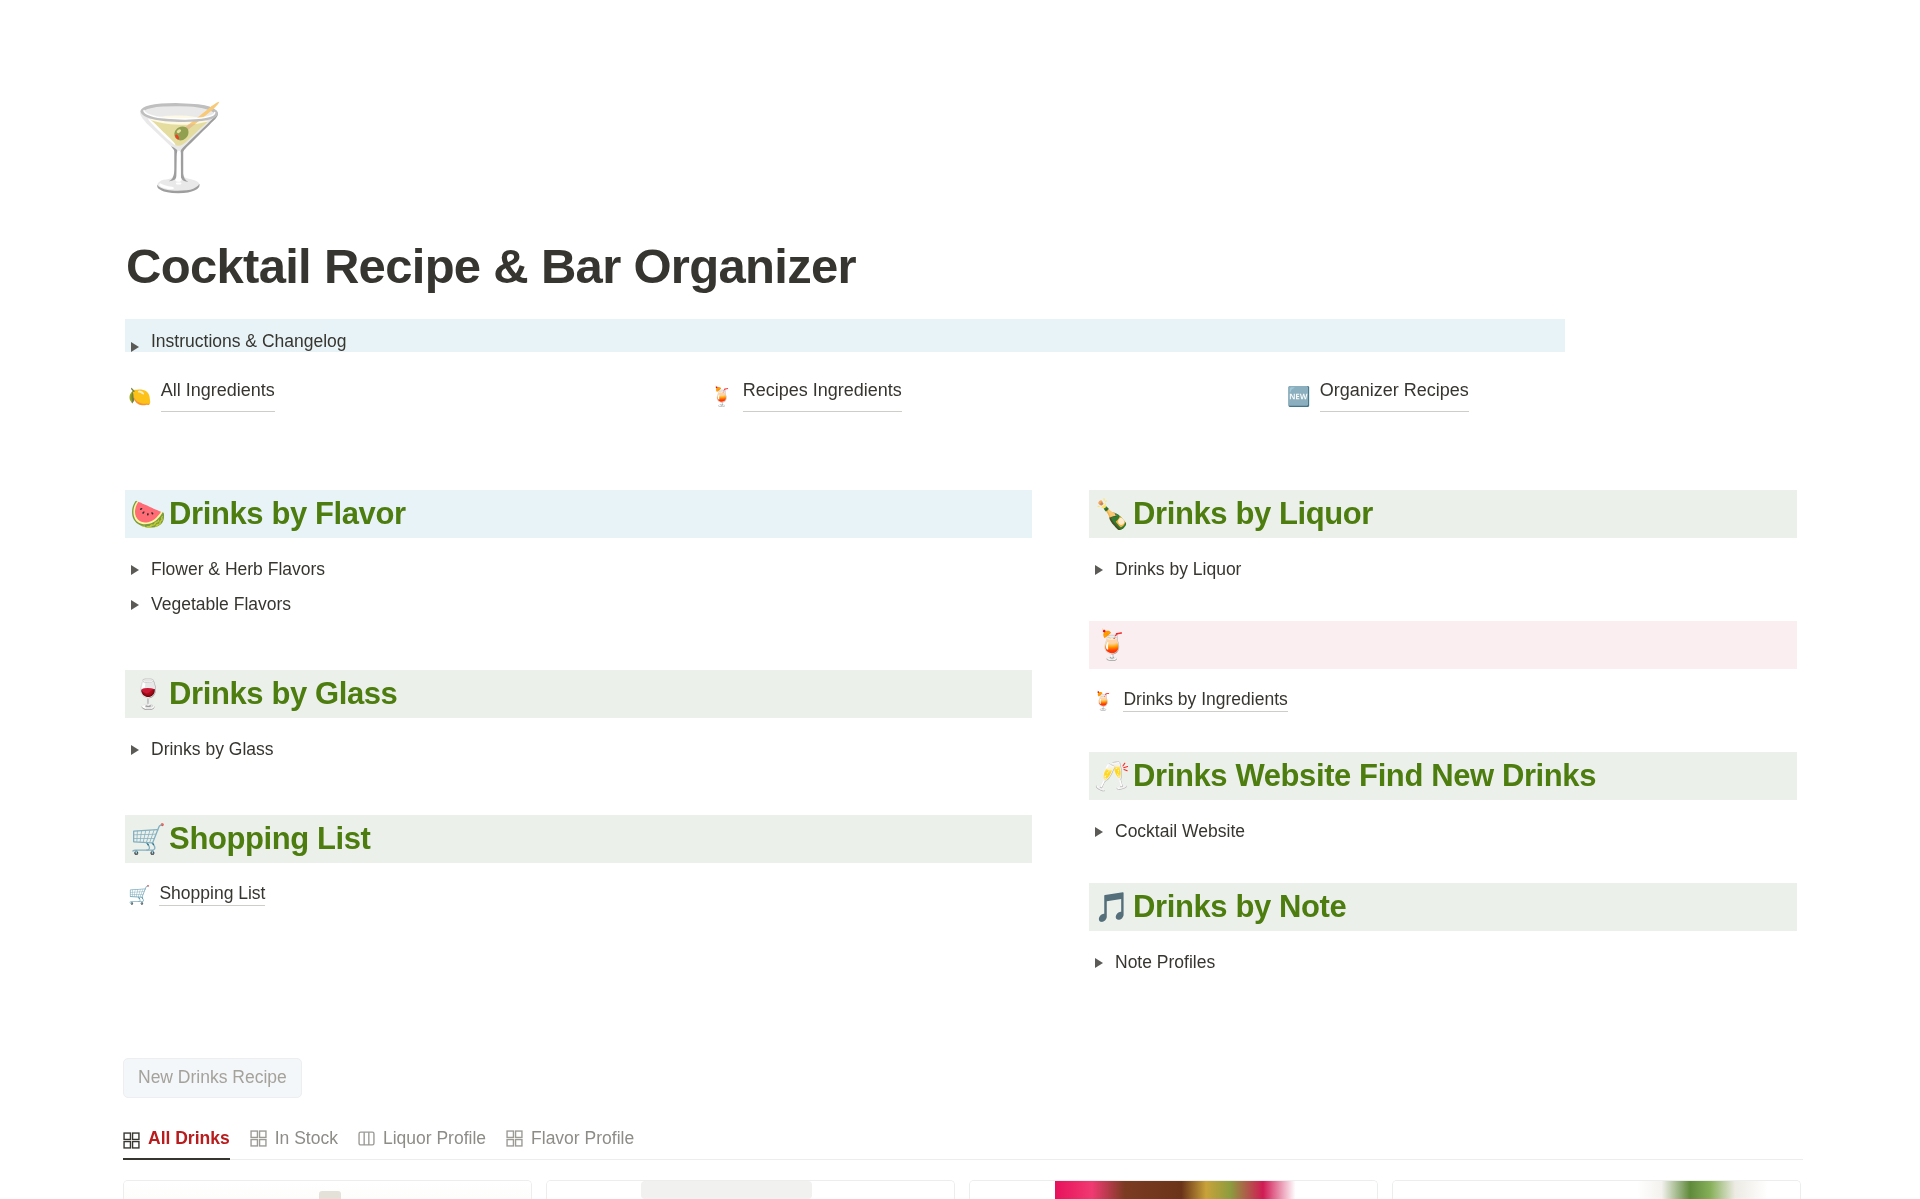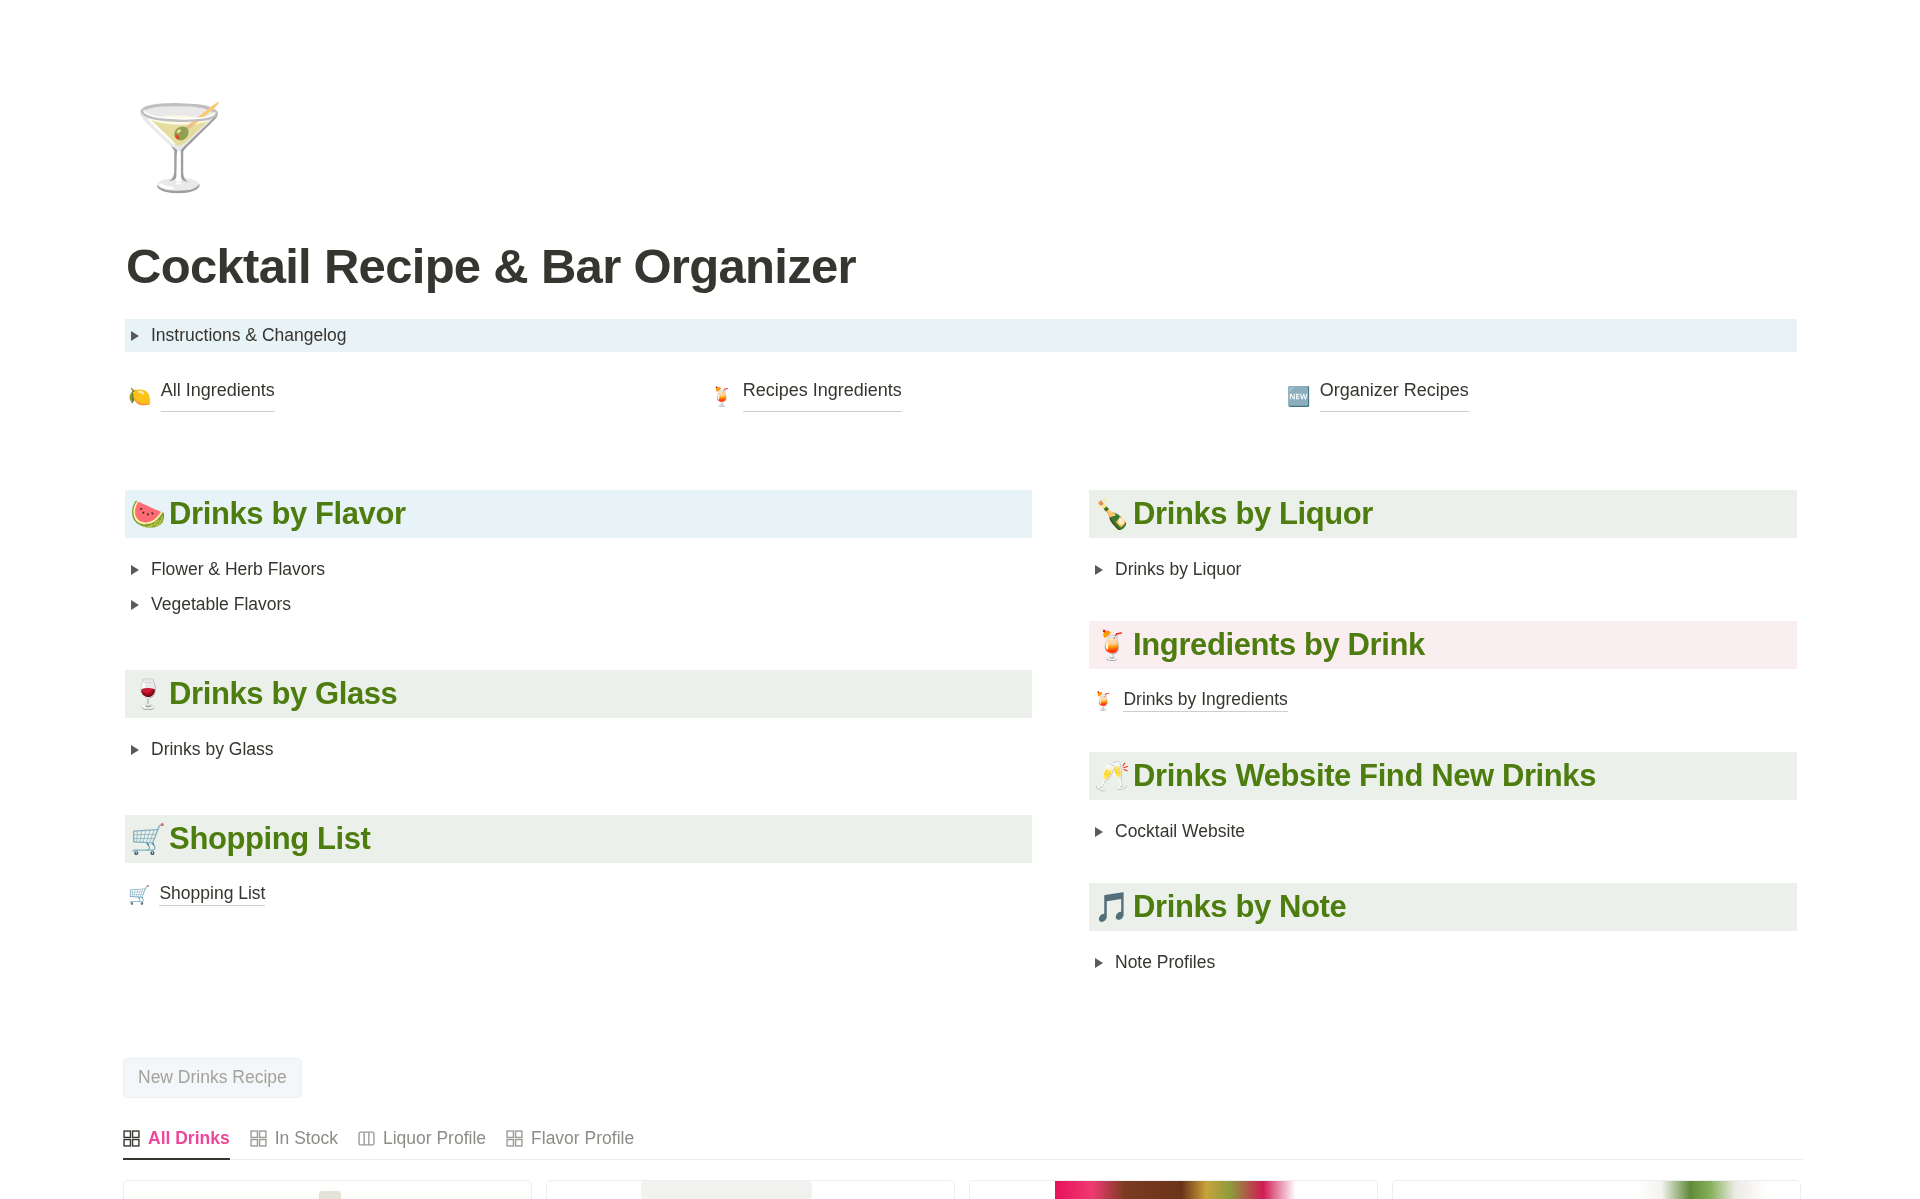--- a/index.html
+++ b/index.html
@@ -33,24 +33,24 @@
     font-weight: 700;
     letter-spacing: -0.7px;
     color: #37352f;
     white-space: nowrap;
   }
 
   
   .toggle-banner {
     position: absolute;
     left: 125px; top: 319px;
-    width: 1672px; height: 33px;
+    width: 1440px; height: 33px;
     background: #e8f3f7;
     display: flex;
-    align-items: center;
+    align-items: flex-end;
     padding-left: 6px;
   }
   .tri {
     display: inline-block;
     width: 0; height: 0;
     border-left: 8px solid #5b5a56;
     border-top: 5.5px solid transparent;
     border-bottom: 5.5px solid transparent;
     margin-right: 12px;
     flex: 0 0 auto;
@@ -167,21 +167,21 @@
   }
   .tab {
     display: flex;
     align-items: center;
     gap: 8px;
     font-size: 17.5px;
     color: #8e8c87;
     padding-bottom: 10px;
     position: relative;
   }
-  .tab.active { color: #ec4899; font-weight: 600; }
+  .tab.active { color: #b91c1c; font-weight: 600; align-items: flex-end; }
   .tab.active::after {
     content: "";
     position: absolute;
     left: 0; right: 0; bottom: -1px;
     height: 2.5px;
     background: #37352f;
   }
   .ico { flex: 0 0 auto; display: block; }
 
   
@@ -307,21 +307,20 @@
         <span class="tri"></span>
         <span class="label">Drinks by Liquor</span>
       </div>
     </div>
 
     <div class="gap-md"></div>
 
     <div>
       <div class="sec-banner bg-pink">
         <span class="emo">🍹</span>
-        <span class="h">Ingredients by Drink</span>
       </div>
       <div class="gap-sm"></div>
       <a class="link-row">
         <span class="emo">🍹</span>
         <span class="txt">Drinks by Ingredients</span>
       </a>
     </div>
 
     <div class="gap-md"></div>
 

